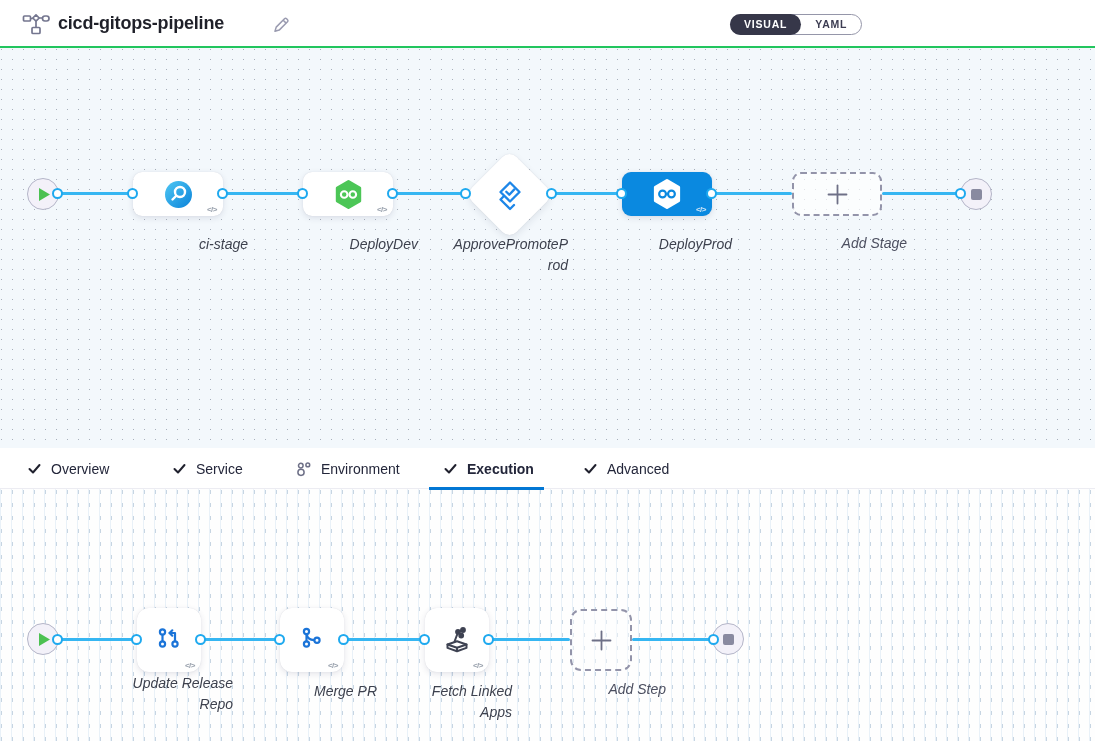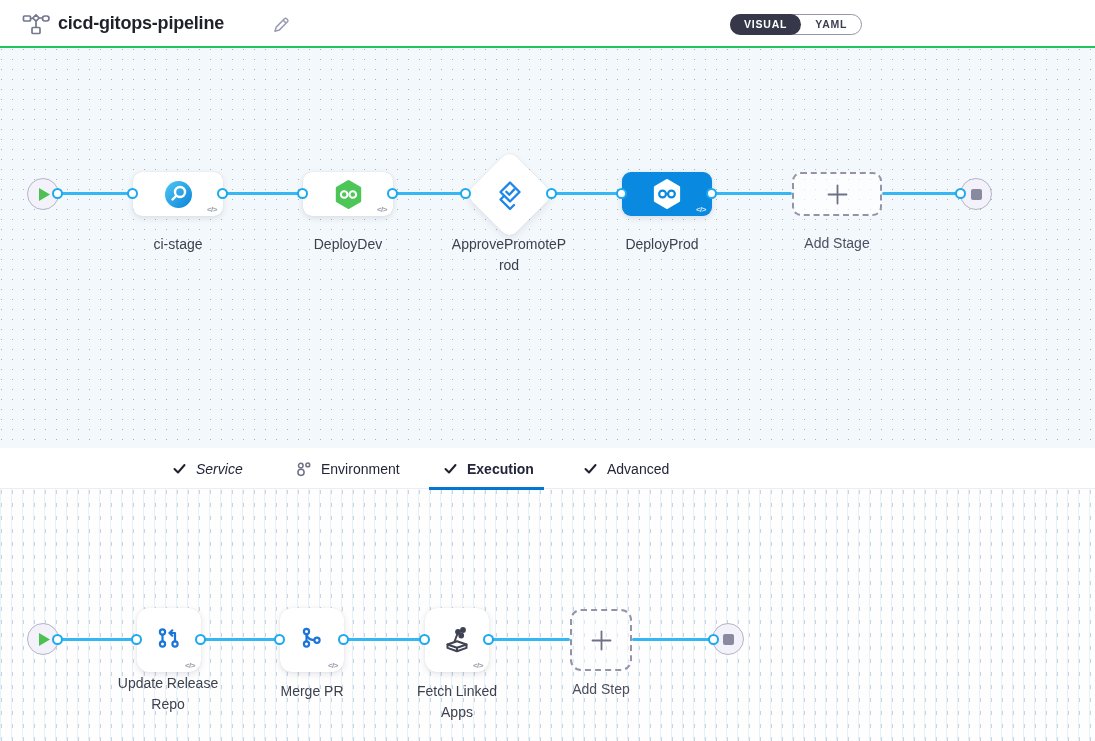--- a/index.html
+++ b/index.html
@@ -56,22 +56,22 @@
 
   .dashed-node { position:absolute; border:2px dashed #9394aa; background:rgba(255,255,255,.65);
     display:flex; align-items:center; justify-content:center; cursor:pointer; z-index:4; }
   .add-stage { width:90px; height:44px; border-radius:9px; }
   .add-step  { width:62px; height:62px; border-radius:11px; background:rgba(255,255,255,.45); }
 
   .chip { position:absolute; right:6px; bottom:2px; font-size:8px; font-weight:700;
     color:#98a0ac; letter-spacing:-0.5px; }
   .chip.light { color:#cfe6f8; }
 
-  .nlabel { position:absolute; text-align:center; font-size:14px; line-height:21px;
-    color:#3d414e; z-index:3; word-wrap:break-word; overflow-wrap:break-word; }
+  .nlabel { position:absolute; text-align:right; font-size:14px; line-height:21px;
+    color:#3d414e; z-index:3; word-wrap:break-word; overflow-wrap:break-word;font-style:italic; }
   .nlabel.add { color:#4c4f60; }
 
   
   .tabbar { position:absolute; top:448px; left:0; width:1095px; height:41px; background:#fff;
     border-bottom:1px solid #ececf2; z-index:10; }
   .tab { position:absolute; top:0; height:41px; display:flex; align-items:center; gap:9px;
     font-size:14px; color:#23263a; cursor:pointer; }
   .tab.active { font-weight:700; }
   .tab.active::after { content:""; position:absolute; left:-14px; right:-10px; bottom:-1px;
     height:3px; background:#0277d4; }
@@ -191,21 +191,27 @@
   <div class="port" style="left:955px; top:140px;"></div>
 
   <div class="nlabel" style="left:108px; top:186px; width:140px;">ci-stage</div>
   <div class="nlabel" style="left:278px; top:186px; width:140px;">DeployDev</div>
   <div class="nlabel" style="left:450px; top:186px; width:118px;">ApprovePromoteProd</div>
   <div class="nlabel" style="left:592px; top:186px; width:140px;">DeployProd</div>
   <div class="nlabel add" style="left:767px; top:185px; width:140px;">Add Stage</div>
 </div>
 
 <div class="tabbar">
-  <div class="tab" style="left:172px;font-style:italic;">
+  <div class="tab" style="left:27px;">
+    <svg width="15" height="15" viewBox="0 0 15 15" fill="none" stroke="#20212e" stroke-width="2" stroke-linecap="round" stroke-linejoin="round">
+        <path d="M2.5 8l3.5 3.5L12.5 4"></path>
+      </svg>
+    <span>Overview</span>
+  </div>
+  <div class="tab" style="left:172px;">
     <svg width="15" height="15" viewBox="0 0 15 15" fill="none" stroke="#20212e" stroke-width="2" stroke-linecap="round" stroke-linejoin="round">
         <path d="M2.5 8l3.5 3.5L12.5 4"></path>
       </svg>
     <span>Service</span>
   </div>
   <div class="tab" style="left:296px;">
     <svg width="16" height="16" viewBox="0 0 16 16" fill="none" stroke="#6e7087" stroke-width="1.5">
       <circle cx="4.8" cy="4.6" r="2.3"></circle>
         <circle cx="5" cy="11.3" r="3.1"></circle>
         <circle cx="11.8" cy="3.9" r="1.9"></circle>

